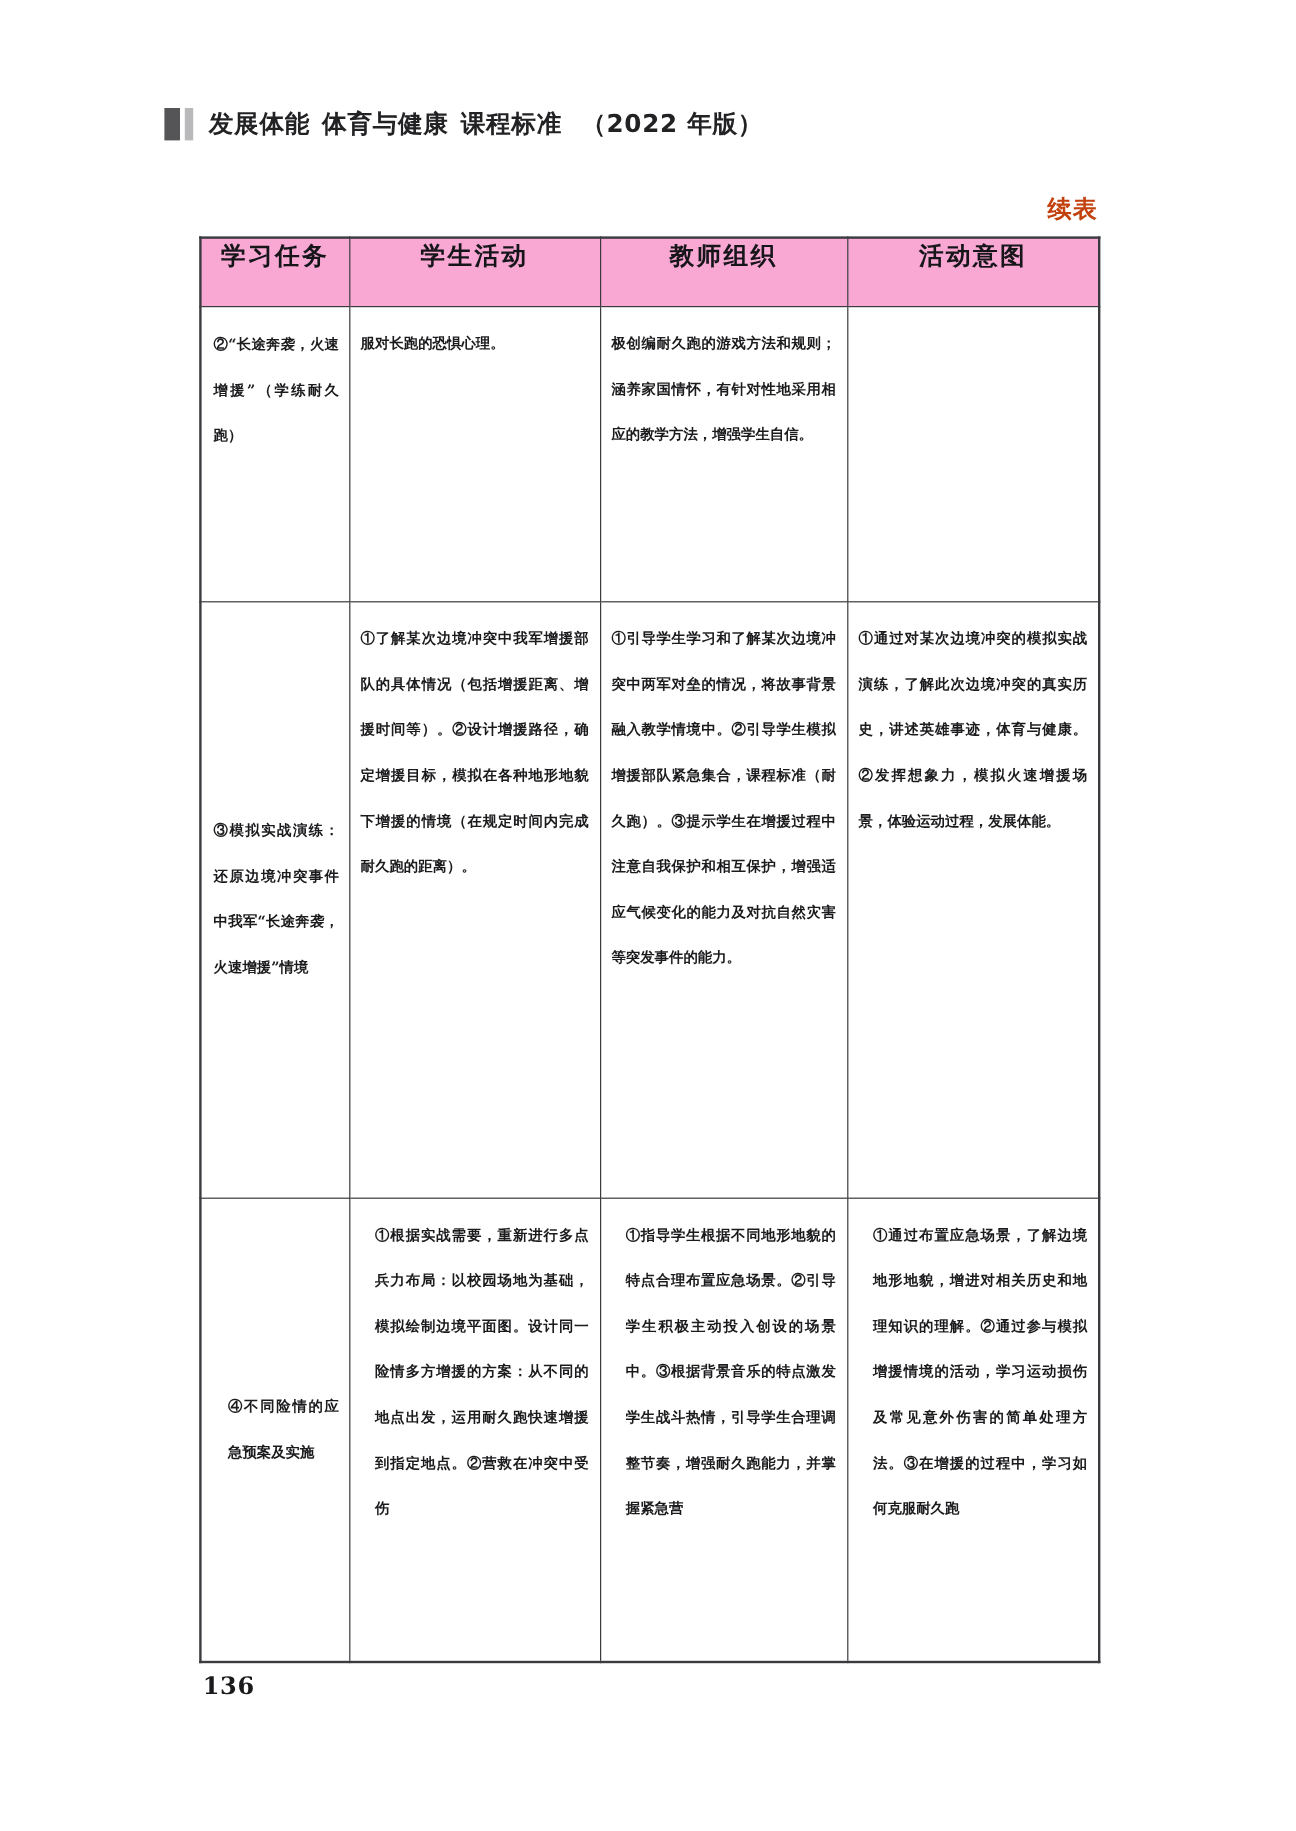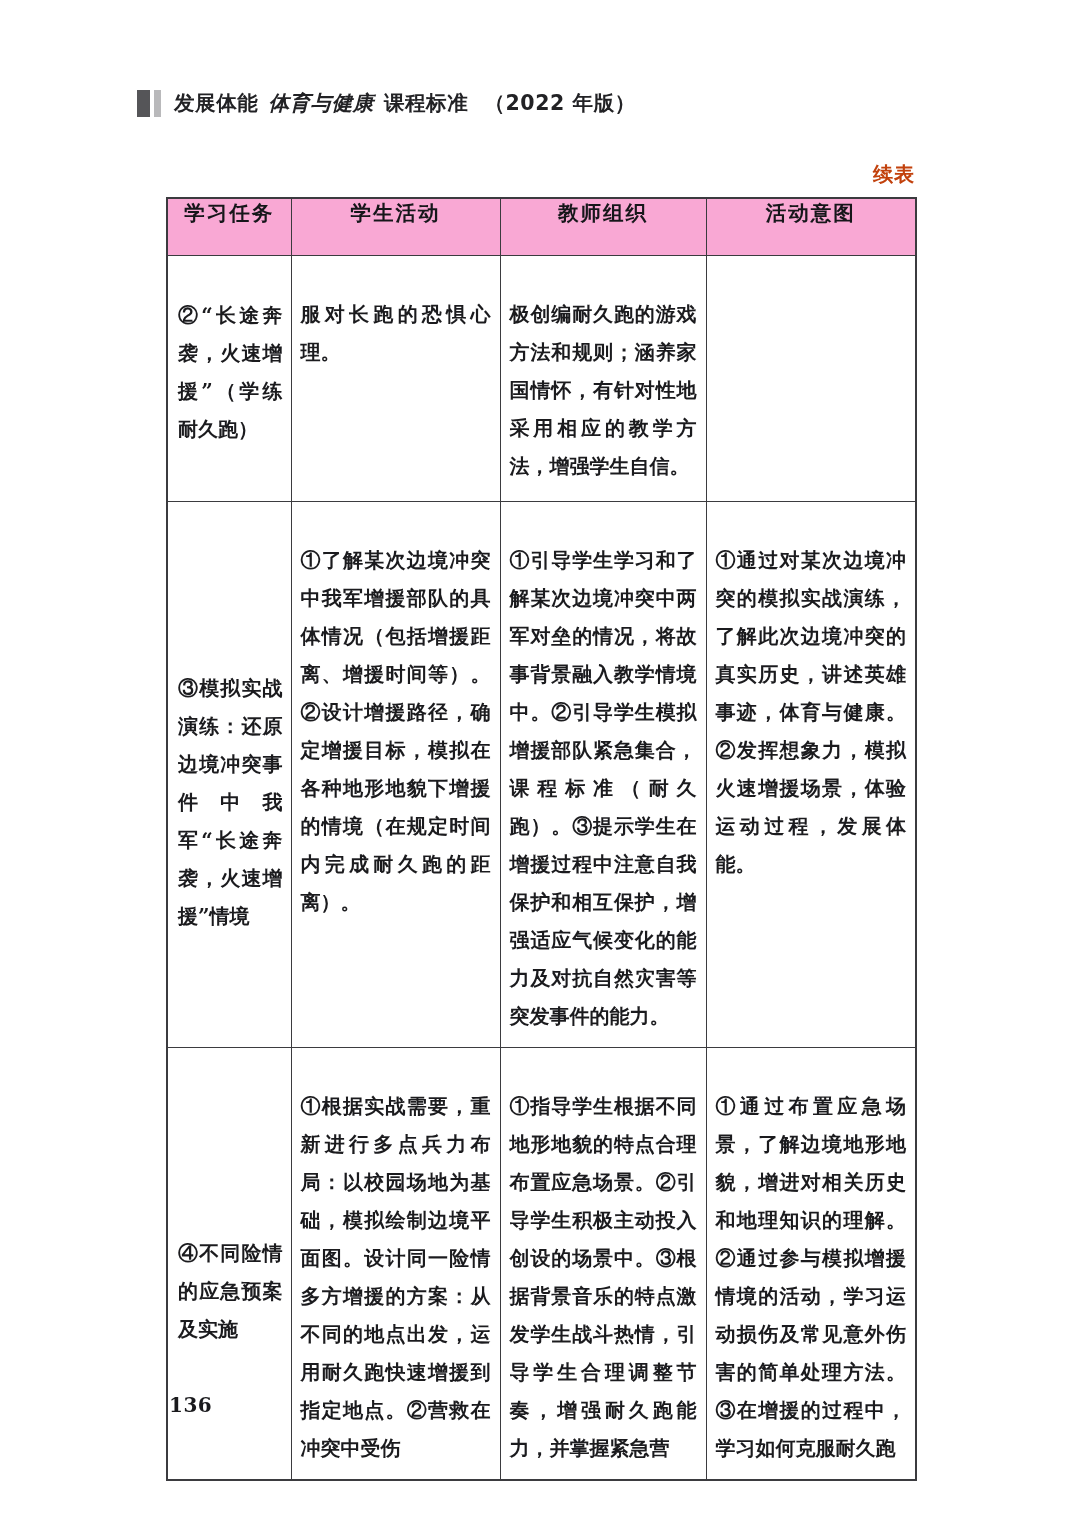--- a/index.html
+++ b/index.html
@@ -47,21 +47,20 @@
     margin-left: 4px;
   }
   .head-text {
     font-size: 20.5px;
     font-weight: bold;
     letter-spacing: 0.6px;
     color: #222225;
   }
   .head-text .seg { margin-right: 10px; }
   .head-text .italic {
-    font-style: italic;
     font-family: "DejaVu Serif", "Liberation Serif", serif;
     font-weight: bold;
   }
   .head-text .paren {
     font-family: "DejaVu Sans", sans-serif;
     font-weight: bold;
     margin-left: 6px;
   }
 
   
@@ -107,47 +106,46 @@
     height: 57px;
     font-size: 20.5px;
     font-weight: bold;
     letter-spacing: 2px;
     color: #16161a;
     border-bottom: 2px solid #3b3b3f;
   }
 
   td .cell {
     padding: 11px 9px 12px 9px;
-    font-size: 20px;
+    font-size: 12px;
     line-height: 38px;
     text-align: justify;
     text-justify: inter-character;
     text-align-last: left;
     color: #1b1b1e;
     font-family: "DejaVu Serif", "Liberation Serif", serif;
     font-weight: bold;
     letter-spacing: 0px;
     word-break: break-all;
-    margin-top: 28px;
   }
 
   
   td.task .cell {
     display: flex;
     flex-direction: column;
     justify-content: center;
     height: 100%;
     padding-left: 10px;
     padding-right: 8px;
   }
   td.task.top .cell { justify-content: flex-start; padding-top: 12px; }
 
   tr.r1 td { height: 246px; }
   tr.r2 td { height: 497px; }
-  tr.r3 td { height: 387px; }
+  tr.r3 td { height: 387px; padding-left: 12px; }
 
   
   .folio {
     position: absolute;
     left: 169px;
     top: 1393px;
     font-size: 20px;
     font-weight: bold;
     color: #1a1a1d;
     font-family: "DejaVu Serif", "Liberation Serif", serif;

